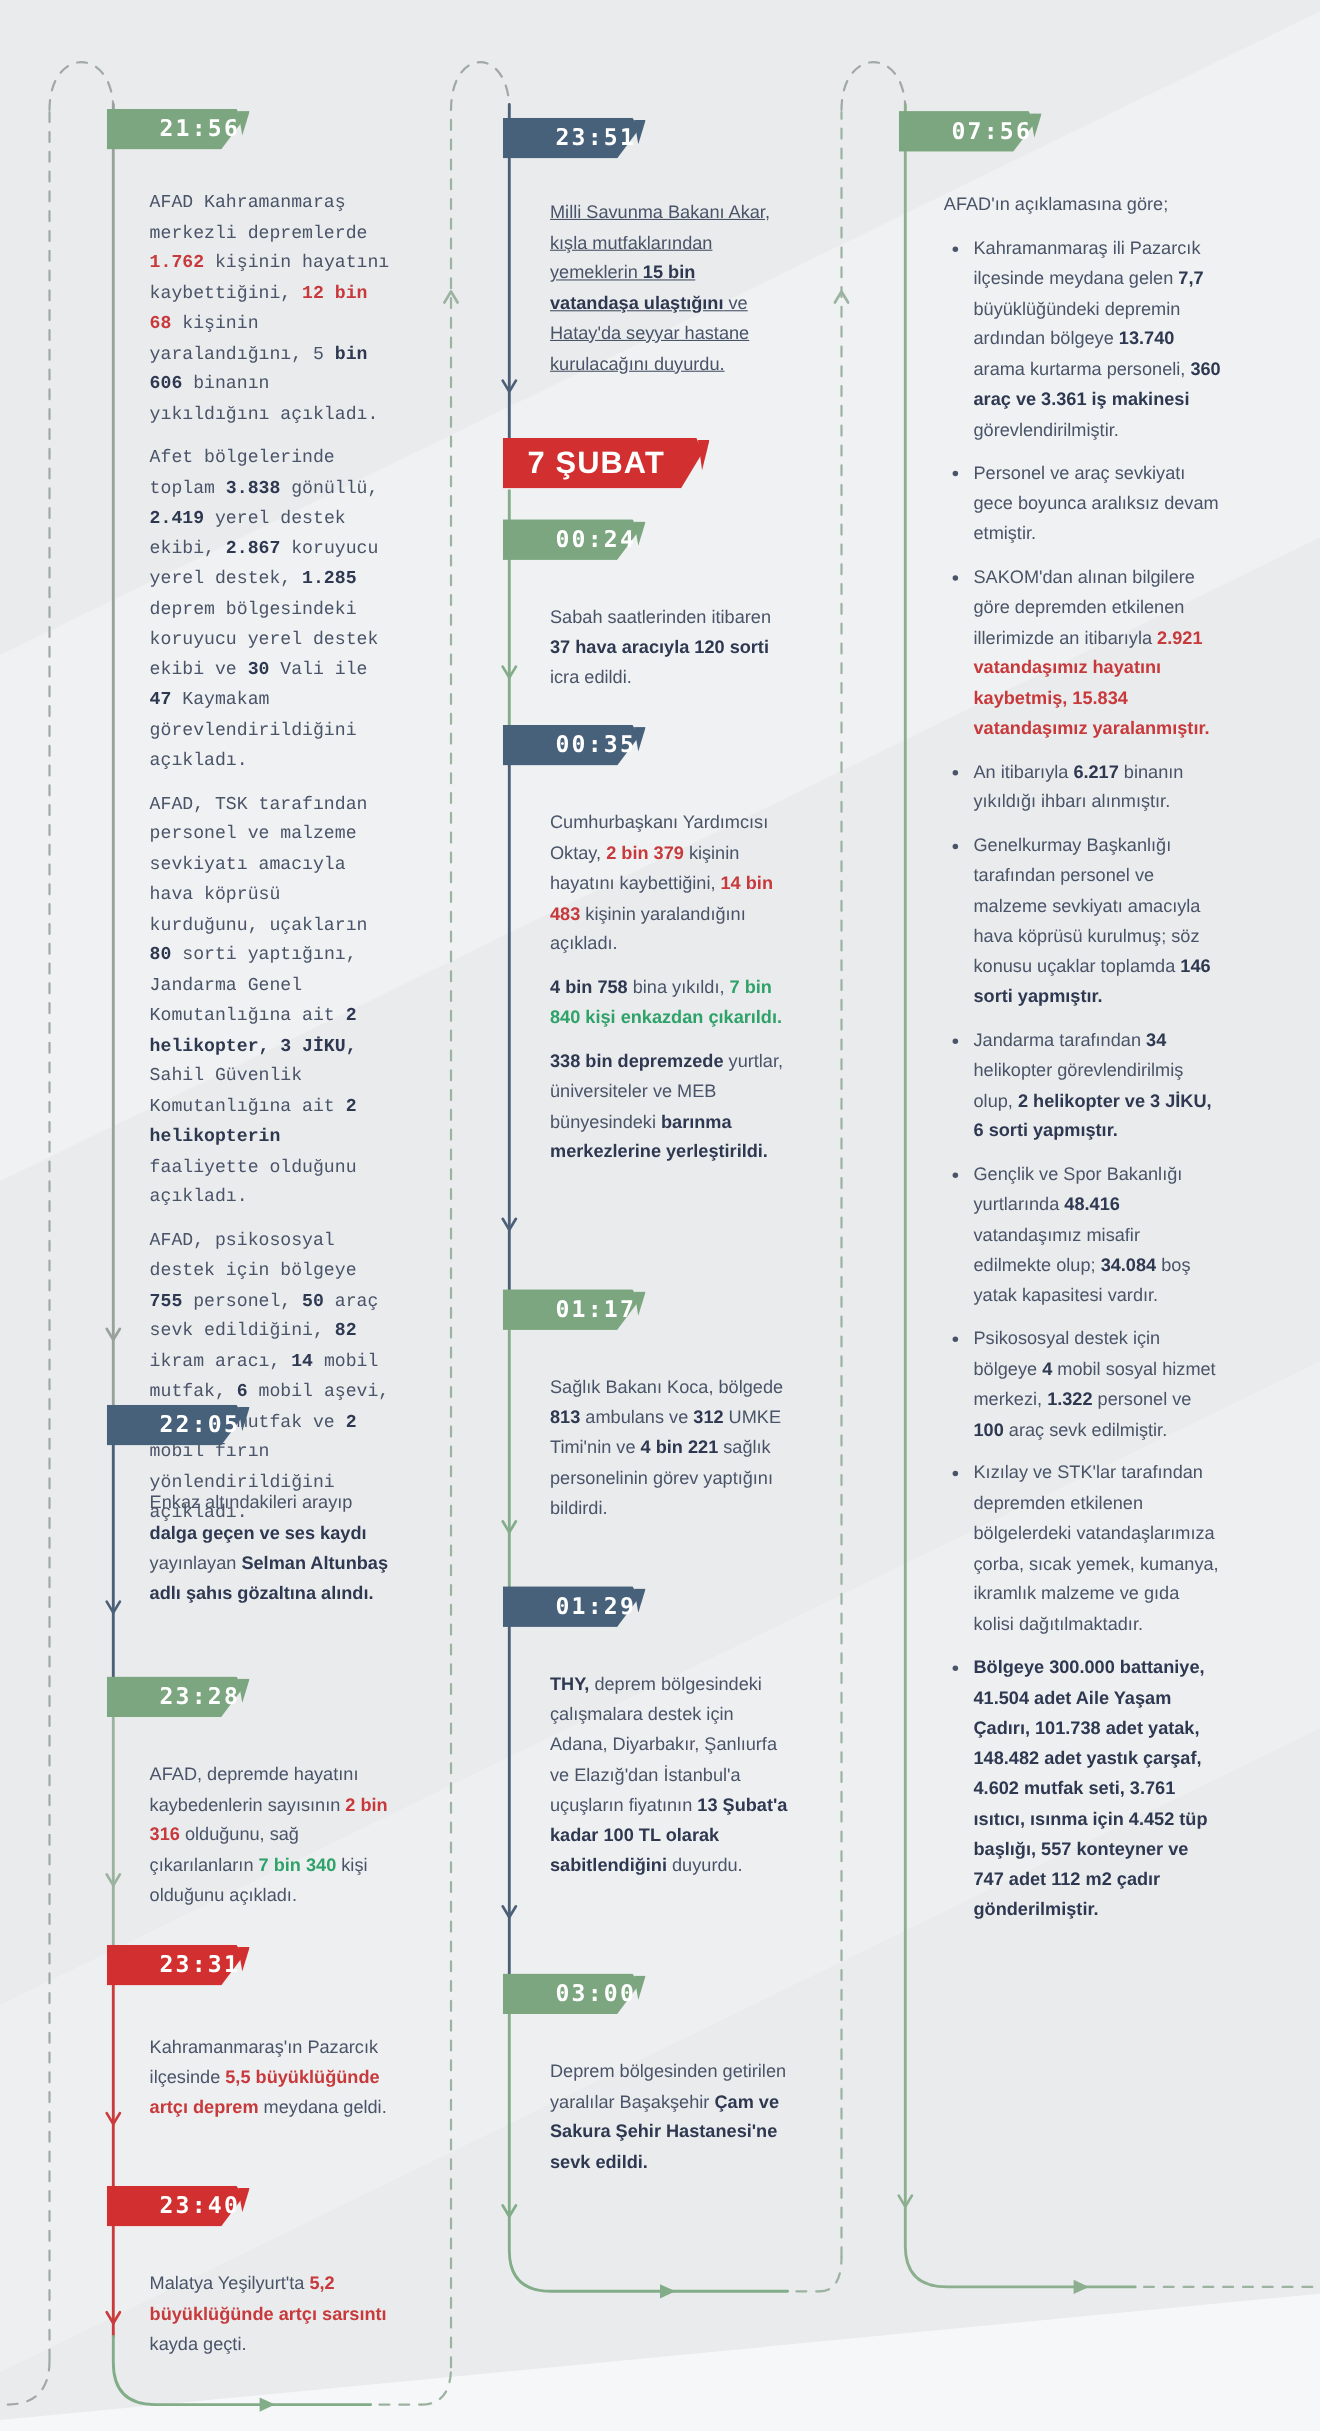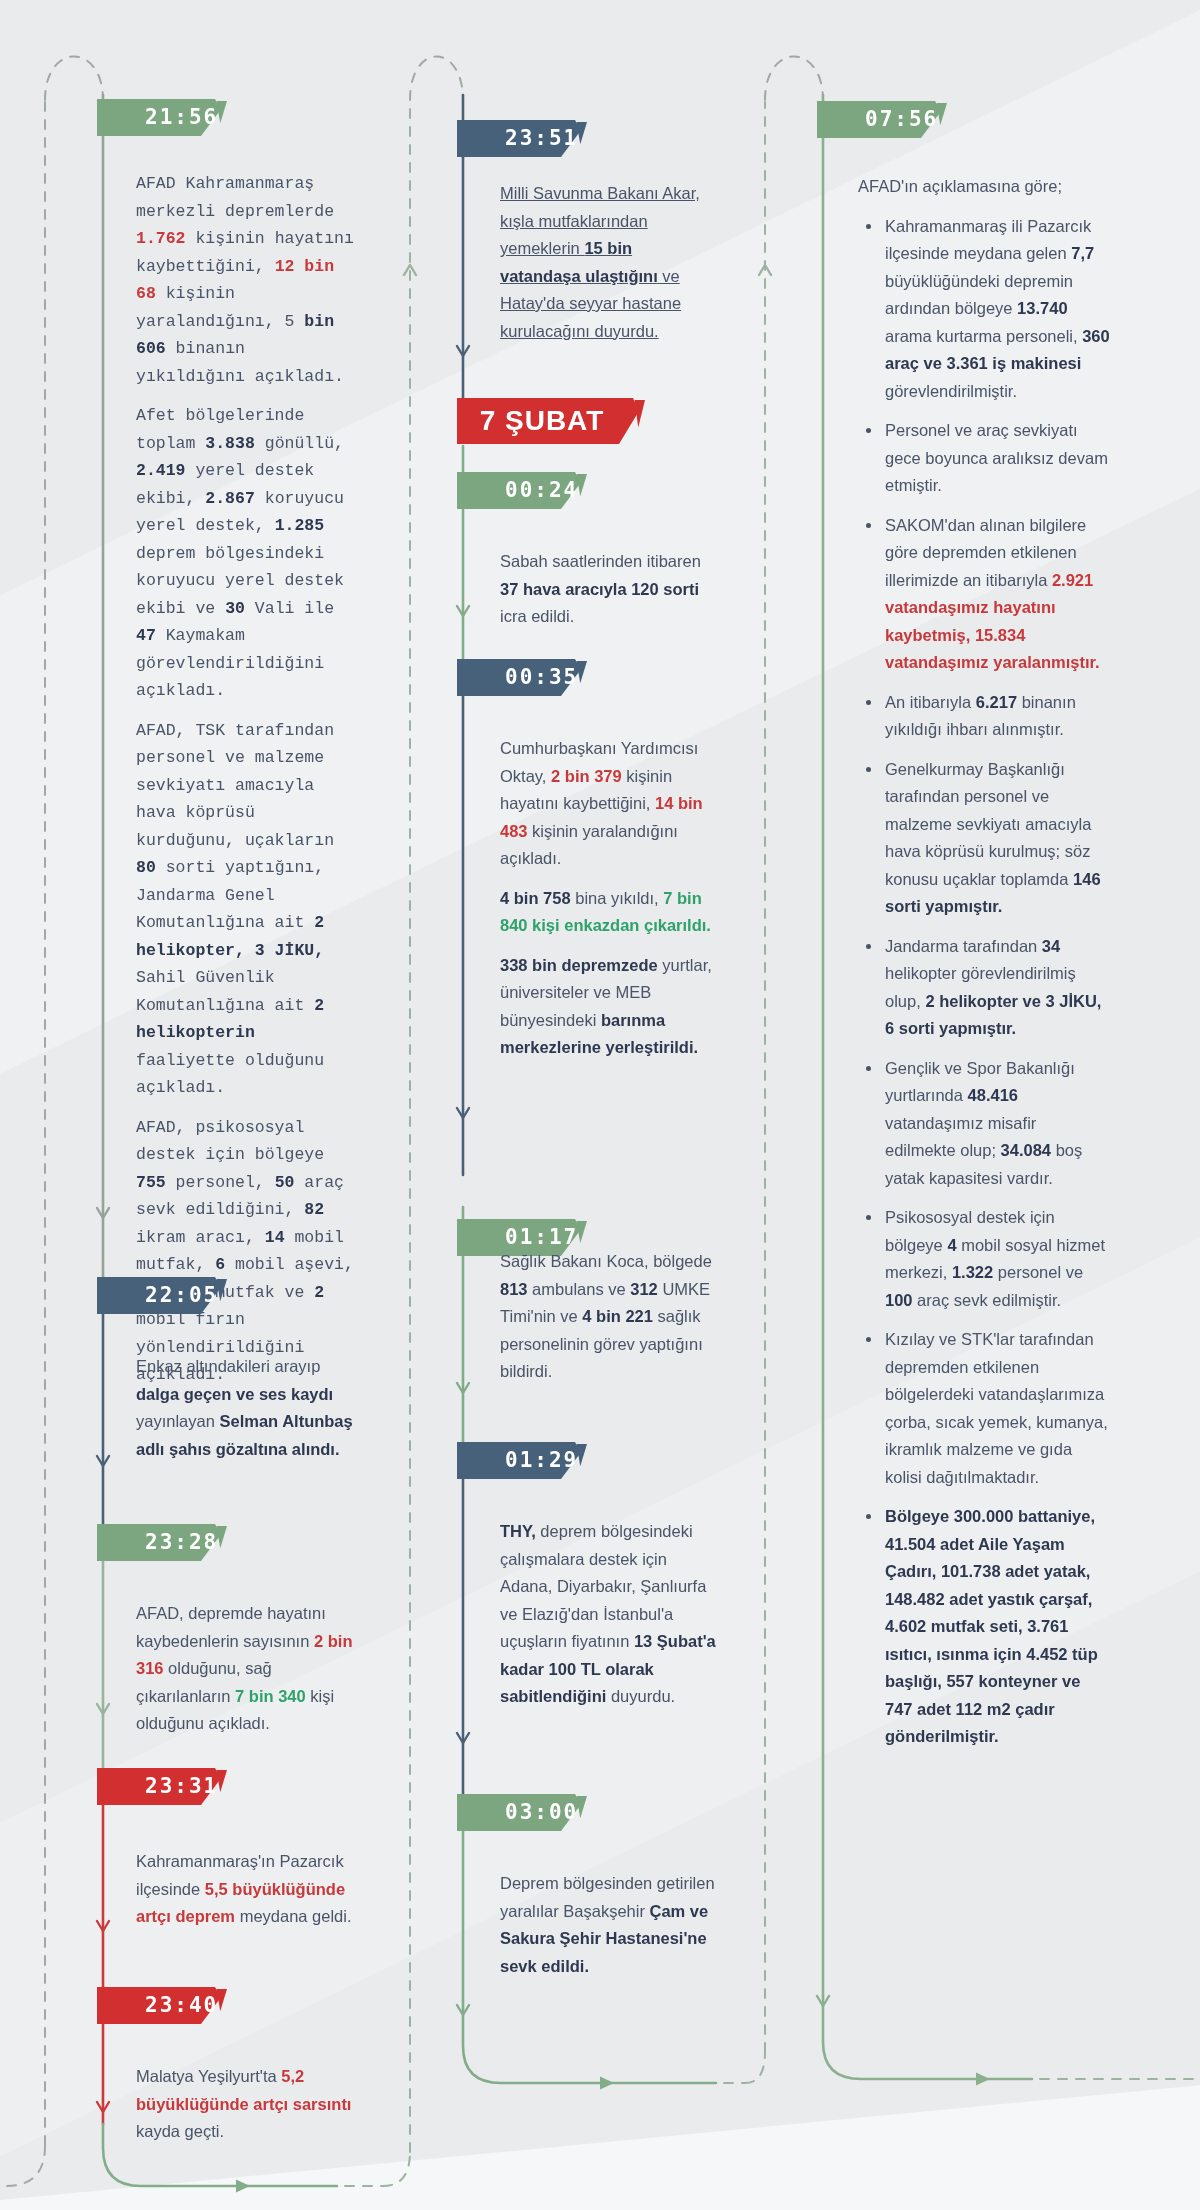--- a/index.html
+++ b/index.html
@@ -172,21 +172,21 @@
       <div class="badge time bg-red" style="left: 97px; top: 1987px; width: 126px; height: 37px;">
         <span class="badge-body"></span>
         <span class="badge-tip"></span>
         <span class="badge-label">23:40</span>
       </div>
       <div class="textblock" style="left: 136px; top: 2063px; width: 218px;">
         <div class="para"><span class="tr">Malatya Yeşilyurt'ta </span><span class="tred">5,2 büyüklüğünde artçı sarsıntı</span><span class="tr"> kayda geçti.</span></div>
       </div>
     </div>
   <div id="col2">
-      <div class="badge time bg-slate" style="left: 457px; top: 120px; width: 126px; height: 37px;">
+      <div class="badge time bg-slate" style="left: 457px; top: 107px; width: 126px; height: 37px;">
         <span class="badge-body"></span>
         <span class="badge-tip"></span>
         <span class="badge-label">23:51</span>
       </div>
       <div class="textblock" style="left: 500px; top: 180px; width: 216px; text-decoration: underline;">
         <div class="para"><span class="tr">Milli Savunma Bakanı Akar, kışla mutfaklarından yemeklerin </span><span class="tb">15 bin vatandaşa ulaştığını</span><span class="tr"> ve Hatay'da seyyar hastane kurulacağını duyurdu.</span></div>
       </div>
       <div class="badge date bg-red" style="left: 457px; top: 398px; width: 184px; height: 46px;">
         <span class="badge-body"></span>
         <span class="badge-tip"></span>
@@ -203,21 +203,21 @@
       <div class="badge time bg-slate" style="left: 457px; top: 659px; width: 126px; height: 37px;">
         <span class="badge-body"></span>
         <span class="badge-tip"></span>
         <span class="badge-label">00:35</span>
       </div>
       <div class="textblock" style="left: 500px; top: 735px; width: 216px;">
         <div class="para"><span class="tr">Cumhurbaşkanı Yardımcısı Oktay, </span><span class="tred">2 bin 379</span><span class="tr"> kişinin hayatını kaybettiğini, </span><span class="tred">14 bin 483</span><span class="tr"> kişinin yaralandığını açıkladı.</span></div>
         <div class="para"><span class="tb">4 bin 758</span><span class="tr"> bina yıkıldı, </span><span class="tgreen">7 bin 840 kişi enkazdan çıkarıldı.</span></div>
         <div class="para"><span class="tb">338 bin depremzede</span><span class="tr"> yurtlar, üniversiteler ve MEB bünyesindeki </span><span class="tb">barınma merkezlerine yerleştirildi.</span></div>
       </div>
-      <div class="badge time bg-green" style="left: 457px; top: 1172px; width: 126px; height: 37px; margin-top: 47px;">
+      <div class="badge time bg-green" style="left: 457px; top: 1172px; width: 126px; height: 37px;">
         <span class="badge-body"></span>
         <span class="badge-tip"></span>
         <span class="badge-label">01:17</span>
       </div>
       <div class="textblock" style="left: 500px; top: 1248px; width: 216px;">
         <div class="para"><span class="tr">Sağlık Bakanı Koca, bölgede </span><span class="tb">813</span><span class="tr"> ambulans ve </span><span class="tb">312</span><span class="tr"> UMKE Timi'nin ve </span><span class="tb">4 bin 221</span><span class="tr"> sağlık personelinin görev yaptığını bildirdi.</span></div>
       </div>
       <div class="badge time bg-slate" style="left: 457px; top: 1442px; width: 126px; height: 37px;">
         <span class="badge-body"></span>
         <span class="badge-tip"></span>

